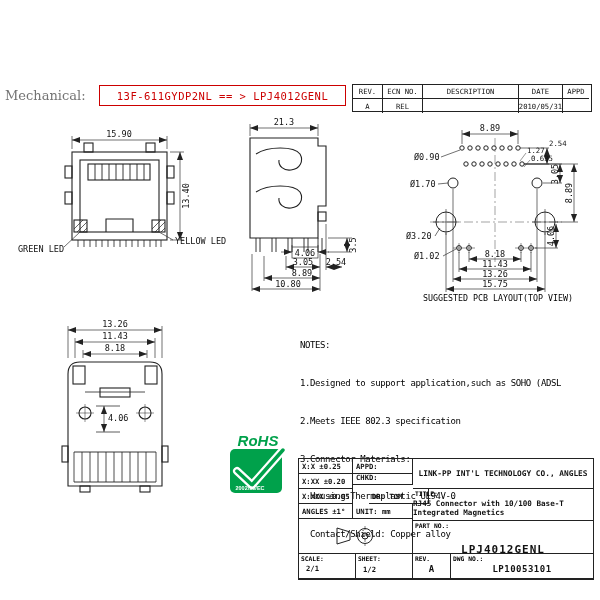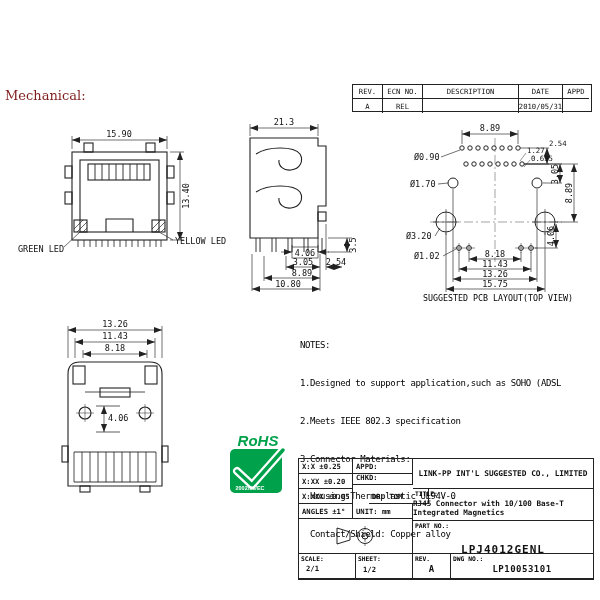--- a/index.html
+++ b/index.html
@@ -1,18 +1,18 @@
 <!DOCTYPE html>
 <html><head>
 <meta charset="utf-8">
 <style>
   html,body{margin:0;padding:0;background:#fff;}
   .page{position:relative;width:600px;height:600px;background:#fff;overflow:hidden;
         font-family:"DejaVu Sans Mono",monospace;color:#111;}
-  .mech{position:absolute;left:5px;top:88px;font-family:"DejaVu Serif",serif;font-size:13px;color:#7f1d1d;}
+  .mech{position:absolute;left:5px;top:88px;font-family:"DejaVu Serif",serif;font-size:13px;color:#737373;}
   .change-box{position:absolute;left:99px;top:85px;width:247px;height:21px;border:1.6px solid #c00;
         color:#c00;display:flex;align-items:center;justify-content:center;font-size:10.5px;letter-spacing:.5px;box-sizing:border-box;}
   
   .rev-table{position:absolute;left:352px;top:84px;width:240px;height:28px;display:grid;
         grid-template-columns:30px 40px 96px 44px 26px;grid-template-rows:14px 14px;
         border:1.2px solid #222;font-size:7.2px;box-sizing:border-box;}
   .rev-table div{border-right:1px solid #222;border-bottom:1px solid #222;display:flex;
         align-items:center;justify-content:center;overflow:hidden;}
   .rev-table div:nth-child(5n){border-right:none;}
   .rev-table div:nth-child(n+6){border-bottom:none;}
@@ -39,20 +39,23 @@
   .tb .rev-val{font-size:9px;}
   .tb .inline-val{margin-left:4px;}
 </style>
 </head>
 <body>
 
 <div class="page">
 
   <div class="mech">Mechanical:</div>
 
+  <div class="change-box">
+    <span>13F-611GYDP2NL == &gt; LPJ4012GENL</span>
+  </div>
 
   <div class="rev-table">
     <div>REV.</div>
     <div>ECN NO.</div>
     <div>DESCRIPTION</div>
     <div>DATE</div>
     <div>APPD</div>
     <div>A</div>
     <div>REL</div>
     <div></div>
@@ -264,21 +267,21 @@
   <div class="tb">
     <div class="cell" style="left:0;top:0;width:54px;height:15px">X:X  ±0.25</div>
     <div class="cell" style="left:0;top:15px;width:54px;height:15px">X:XX  ±0.20</div>
     <div class="cell" style="left:0;top:30px;width:54px;height:15px">X:XXX ±0.05</div>
     <div class="cell" style="left:0;top:45px;width:54px;height:15px">ANGLES ±1°</div>
     <div class="cell" style="left:54px;top:0;width:60px;height:15px">APPD:</div>
     <div class="cell" style="left:54px;top:11px;width:60px;height:15px">CHKD:</div>
     <div class="cell" style="left:70px;top:30px;width:60px;height:15px">DR:  TOM</div>
     <div class="cell" style="left:54px;top:45px;width:60px;height:15px">UNIT:  mm</div>
 
-    <div class="cell c-center" style="left:114px;top:0;width:180px;height:30px;border-right:none;font-size:7.8px">LINK-PP INT'L SUGGESTED CO., LIMITED</div>
+    <div class="cell c-center" style="left:114px;top:0;width:180px;height:30px;border-right:none;font-size:7.8px">LINK-PP INT'L TECHNOLOGY CO., ANGLES</div>
 
     <div class="cell" style="left:114px;top:30px;width:180px;height:32px;border-right:none;padding-left:0">
       <span class="lab">TITLE:</span>
       <div class="title-lines">
         <div>RJ45 Connector with 10/100 Base-T</div>
         <div>Integrated Magnetics</div>
       </div>
     </div>
 
     <div class="cell c-center" style="left:114px;top:62px;width:180px;height:33px;border-right:none">

